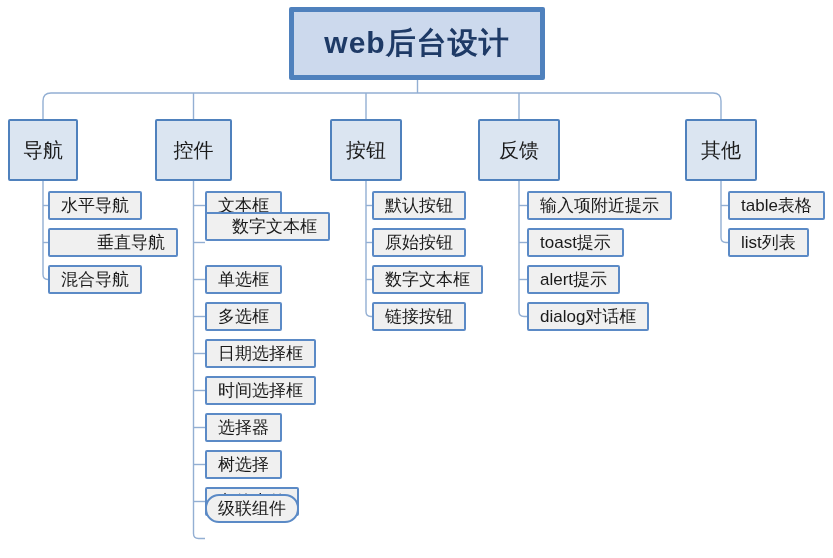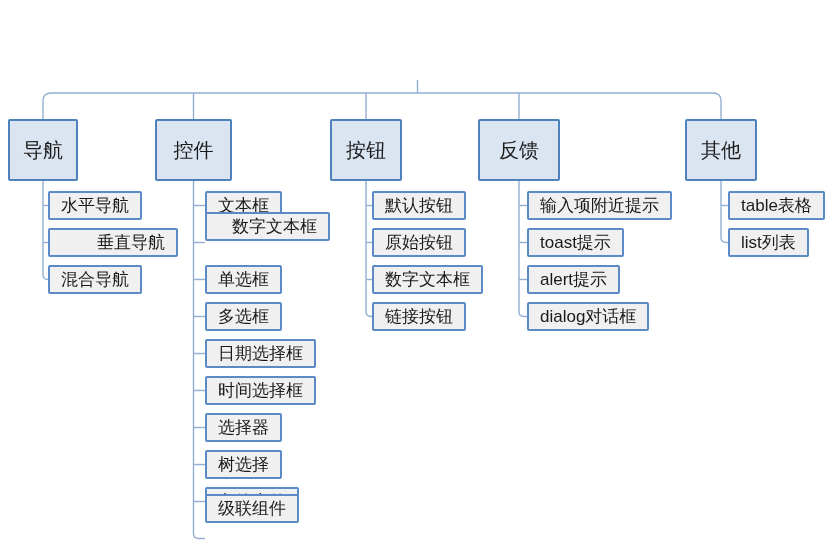--- a/index.html
+++ b/index.html
@@ -108,36 +108,37 @@
       <path d="M 519 205.5 H 527" fill="none" stroke="#93afd3" stroke-width="1.4"></path>
       <path d="M 519 242.5 H 527" fill="none" stroke="#93afd3" stroke-width="1.4"></path>
       <path d="M 519 279.5 H 527" fill="none" stroke="#93afd3" stroke-width="1.4"></path>
       <g>
         <circle cx="721" cy="172" r="6" fill="#ffffff" stroke="#93afd3" stroke-width="1.4"></circle>
         <line x1="718" x2="724" y1="172" y2="172" stroke="#93afd3" stroke-width="1.4"></line>
       </g>
       <path d="M 721 178 V 237.5 Q 721 242.5 726 242.5 H 728" fill="none" stroke="#93afd3" stroke-width="1.4"></path>
       <path d="M 721 205.5 H 728" fill="none" stroke="#93afd3" stroke-width="1.4"></path>
     </svg>
+  <div class="node root-node">web后台设计</div>
   <div id="nodes">
       <div class="node branch-node" style="left: 8px; width: 70px;">导航</div>
       <div class="node child-node" style="left: 48px; top: 191px;">水平导航</div>
       <div class="node child-node" style="left: 48px; top: 228px; padding-left: 47px;">垂直导航</div>
       <div class="node child-node" style="left: 48px; top: 265px;">混合导航</div>
       <div class="node branch-node" style="left: 155px; width: 77px;">控件</div>
       <div class="node child-node" style="left: 205px; top: 191px;">文本框</div>
       <div class="node child-node" style="left: 205px; top: 212px; padding-left: 25px;">数字文本框</div>
       <div class="node child-node" style="left: 205px; top: 265px;">单选框</div>
       <div class="node child-node" style="left: 205px; top: 302px;">多选框</div>
       <div class="node child-node" style="left: 205px; top: 339px;">日期选择框</div>
       <div class="node child-node" style="left: 205px; top: 376px;">时间选择框</div>
       <div class="node child-node" style="left: 205px; top: 413px;">选择器</div>
       <div class="node child-node" style="left: 205px; top: 450px;">树选择</div>
       <div class="node child-node" style="left: 205px; top: 487px;">文件上传</div>
-      <div class="node child-node" style="left: 205px; top: 494px;">级联组件</div>
+      <div class="node child-node" style="left: 205px; top: 494px; border-radius: 14px;">级联组件</div>
       <div class="node branch-node" style="left: 330px; width: 72px;">按钮</div>
       <div class="node child-node" style="left: 372px; top: 191px;">默认按钮</div>
       <div class="node child-node" style="left: 372px; top: 228px;">原始按钮</div>
       <div class="node child-node" style="left: 372px; top: 265px;">数字文本框</div>
       <div class="node child-node" style="left: 372px; top: 302px;">链接按钮</div>
       <div class="node branch-node" style="left: 478px; width: 82px;">反馈</div>
       <div class="node child-node" style="left: 527px; top: 191px;">输入项附近提示</div>
       <div class="node child-node" style="left: 527px; top: 228px;">toast提示</div>
       <div class="node child-node" style="left: 527px; top: 265px;">alert提示</div>
       <div class="node child-node" style="left: 527px; top: 302px;">dialog对话框</div>

